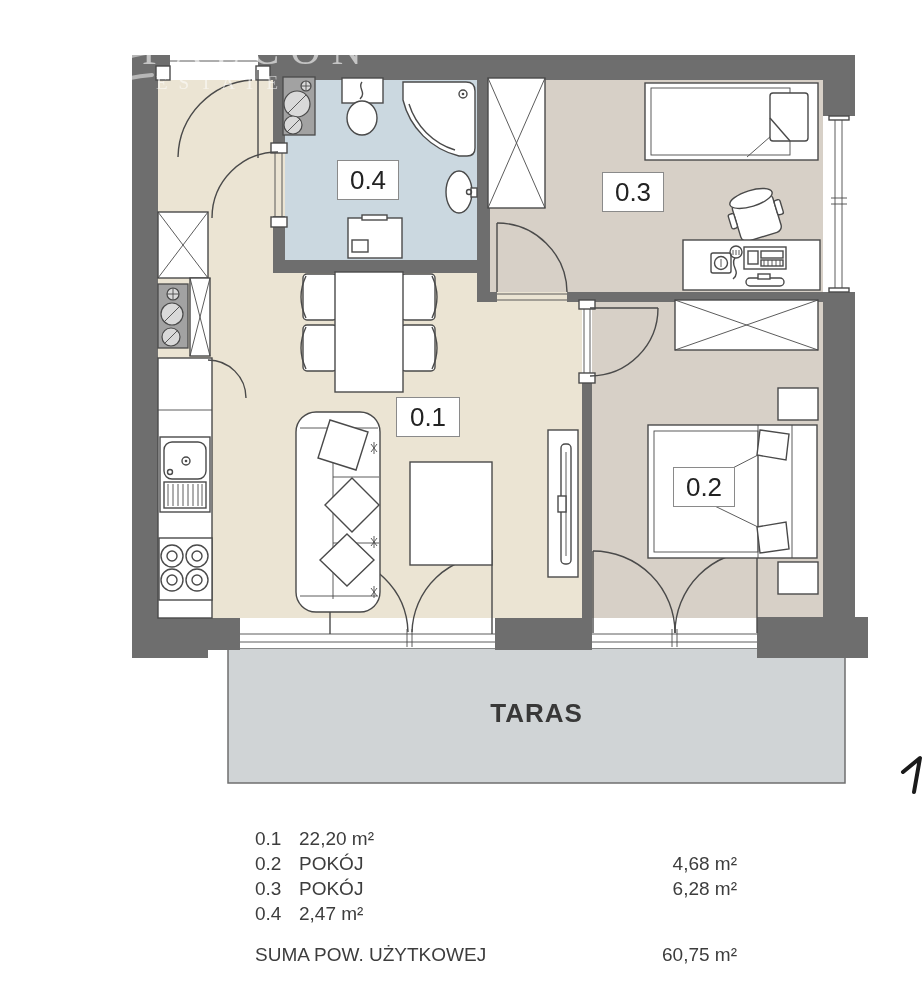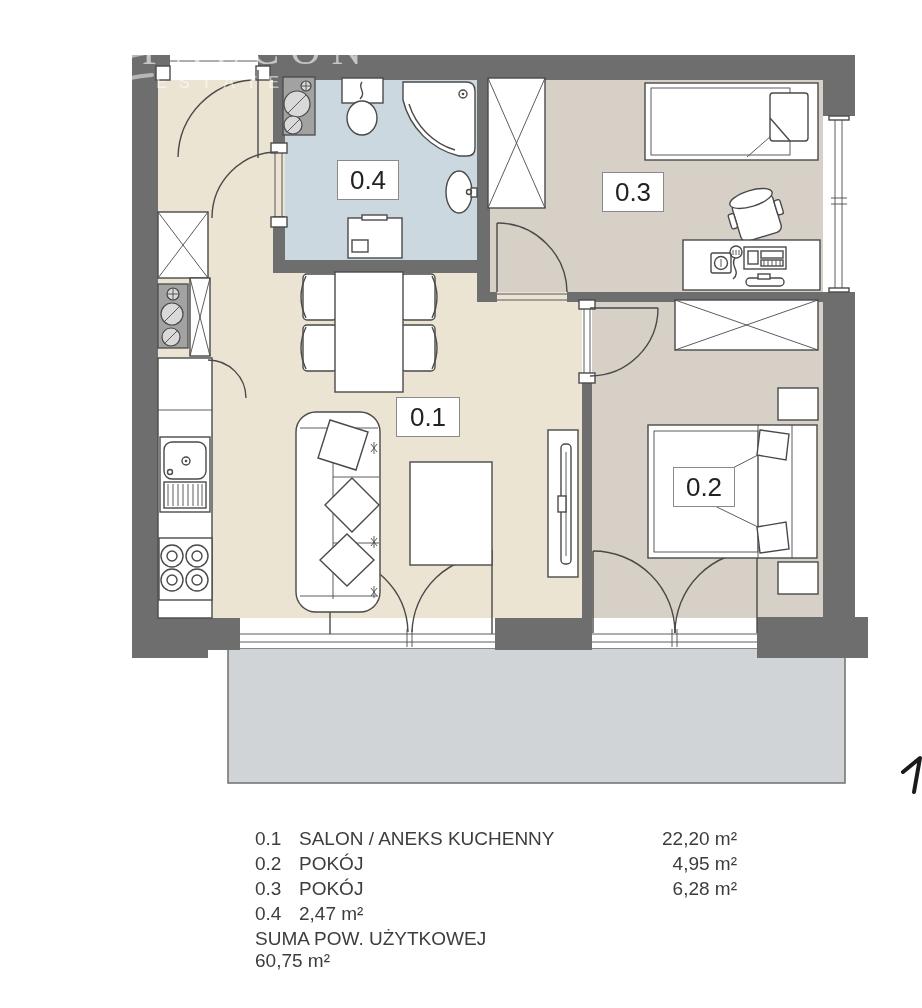--- a/index.html
+++ b/index.html
@@ -17,29 +17,29 @@
   .gray{fill:#a2a2a2;stroke:var(--line);stroke-width:1.3;}
   .gc{fill:#d9d9d9;stroke:var(--line);stroke-width:1.2;}
   .room-label{position:absolute;z-index:4;background:#fff;border:1px solid #8a8a8a;
     display:flex;align-items:center;justify-content:center;font-size:26px;color:#222;
     font-weight:500;}
   #taras-label{position:absolute;z-index:4;left:228px;top:698px;width:617px;text-align:center;
     font-size:26px;letter-spacing:1px;color:#383838;font-weight:600;}
   #watermark{position:absolute;left:0;top:0;z-index:5;pointer-events:none;}
   .wm-line1{position:absolute;left:142px;top:26px;font-family:"Liberation Serif",serif;
     font-size:42px;letter-spacing:11px;color:rgba(255,255,255,0.6);font-weight:400;}
-  .wm-line2{position:absolute;left:156px;top:72px;font-family:Liberation Mono, monospace;
+  .wm-line2{position:absolute;left:156px;top:72px;font-family:Liberation Serif, serif;
     font-size:19px;letter-spacing:11px;color:rgba(255,255,255,0.55);}
   #legend{position:absolute;z-index:4;left:255px;top:828px;width:482px;color:var(--text);
     font-size:19px;}
   .legend-row{display:flex;align-items:baseline;height:25px;}
   .legend-num{width:44px;flex:0 0 44px;}
   .legend-name{flex:1 1 auto;}
   .legend-area{flex:0 0 auto;text-align:left;}
-  .legend-total{display:flex;align-items:baseline;margin-top:0;height:25px;flex-direction:column;}
+  .legend-total{display:flex;align-items:baseline;margin-top:16px;height:25px;}
   .legend-total .legend-name{flex:1 1 auto;}
 </style>
 </head>
 <body>
 
 <div id="stage">
 
 <svg id="plan-svg" width="922" height="1008" viewBox="0 0 922 1008">
 
   <g>
@@ -331,31 +331,31 @@
   </svg>
   <div class="wm-line1">FALCON</div>
   <div class="wm-line2">ESTATE</div>
 </div>
 
 <div class="room-label" style="left:396px;top:397px;width:62px;height:38px;">0.1</div>
 <div class="room-label" style="left:673px;top:467px;width:60px;height:38px;">0.2</div>
 <div class="room-label" style="left:602px;top:172px;width:60px;height:38px;">0.3</div>
 <div class="room-label" style="left:337px;top:160px;width:60px;height:38px;">0.4</div>
 
+<div id="taras-label">TARAS</div>
 
 <div id="legend">
   <div class="legend-row">
     <span class="legend-num">0.1</span>
-    <span class="legend-name">SALON / ANEKS KUCHENNY</span>
     <span class="legend-area">22,20 m²</span>
   </div>
   <div class="legend-row">
     <span class="legend-num">0.2</span>
     <span class="legend-name">POKÓJ</span>
-    <span class="legend-area">4,95 m²</span>
+    <span class="legend-area">4,68 m²</span>
   </div>
   <div class="legend-row">
     <span class="legend-num">0.3</span>
     <span class="legend-name">POKÓJ</span>
     <span class="legend-area">6,28 m²</span>
   </div>
   <div class="legend-row">
     <span class="legend-num">0.4</span>
     <span class="legend-area">2,47 m²</span>
   </div>

